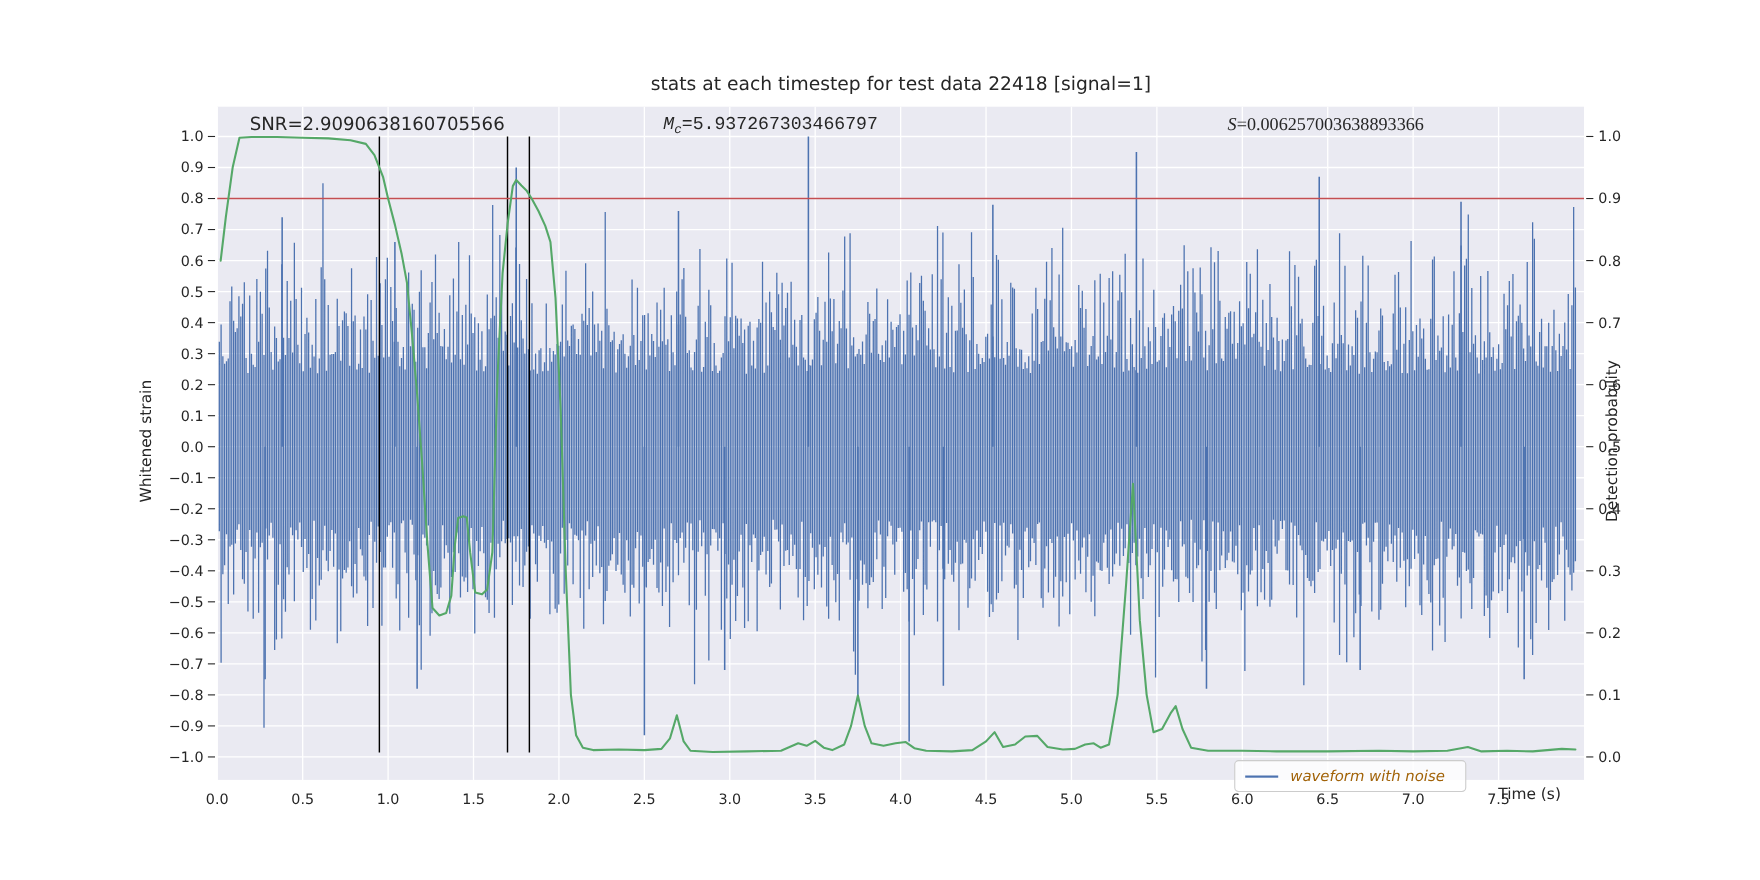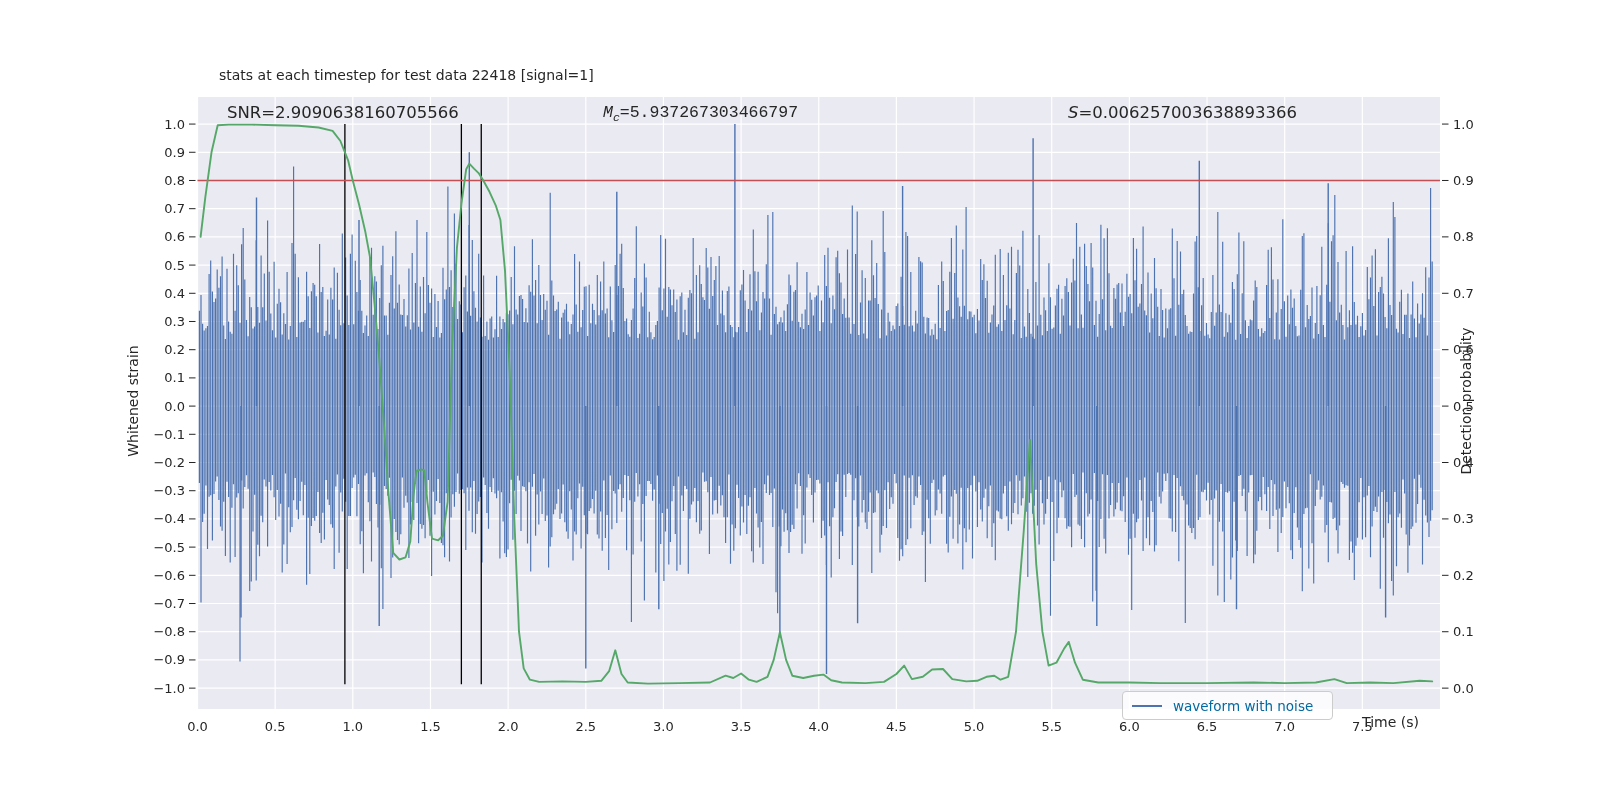--- a/index.html
+++ b/index.html
@@ -1,38 +1,38 @@
 <!DOCTYPE html>
 <html><head>
 <meta charset="utf-8">
 <style>
   html,body{margin:0;padding:0;background:#ffffff;}
   #figure{position:relative;width:1600px;height:800px;background:#ffffff;overflow:hidden;
           font-family:"DejaVu Sans", sans-serif;color:#262626;}
   #chart-svg{position:absolute;left:0;top:0;}
   .txt{position:absolute;white-space:nowrap;color:#262626;}
-  #title{left:219px;top:67px;width:1200px;font-size:14px;}
+  #title{left:219px;top:67px;width:1200px;text-align:center;font-size:17px;}
   .ann{font-size:16.5px;top:103px;}
   .ann .base{font-style:italic;}
   .ann.upright .base{font-style:normal;}
   .ann .sub{font-style:italic;font-size:11.5px;vertical-align:-4px;}
   #ann-snr{left:227px;}
   #ann-mc{left:603px;font-family:Liberation Mono, monospace;}
-  #ann-s{left:1068px;}
+  #ann-s{left:1116px;font-family:Liberation Serif, serif;}
   #ylabel-left{left:-17px;top:393px;width:300px;text-align:center;font-size:14px;
                transform:rotate(-90deg);transform-origin:center center;}
   #ylabel-right{left:1316px;top:393px;width:300px;text-align:center;font-size:14px;
                transform:rotate(-90deg);transform-origin:center center;}
   #xlabel{left:219px;top:714px;width:1200px;text-align:right;font-size:14px;}
   #legend{position:absolute;left:1122px;top:691px;width:211px;height:29px;
           background:rgba(255,255,255,0.8);border:1px solid #cccccc;border-radius:4px;
           display:flex;align-items:center;box-sizing:border-box;padding-left:9px;}
   #legend .swatch{display:inline-block;width:30px;height:0;border-top:2.2px solid #4c72b0;
           margin-right:11px;}
-  #legend .lab{font-size:13.5px;color:#0369a1;}
+  #legend .lab{font-size:13.5px;color:#a16207;font-style:italic;}
 </style>
 </head>
 <body>
 
 <div id="figure">
   <svg id="chart-svg" width="1600" height="800">
       <rect x="197.5" y="97" width="1242.5" height="612" fill="#eaeaf2"></rect>
       <g>
         <line x1="197.5" x2="1440" y1="688.1299539170508" y2="688.1299539170508" stroke="#ffffff" stroke-width="1.2"></line>
         <line x1="197.5" x2="1440" y1="659.9271889400923" y2="659.9271889400923" stroke="#ffffff" stroke-width="1.2"></line>

